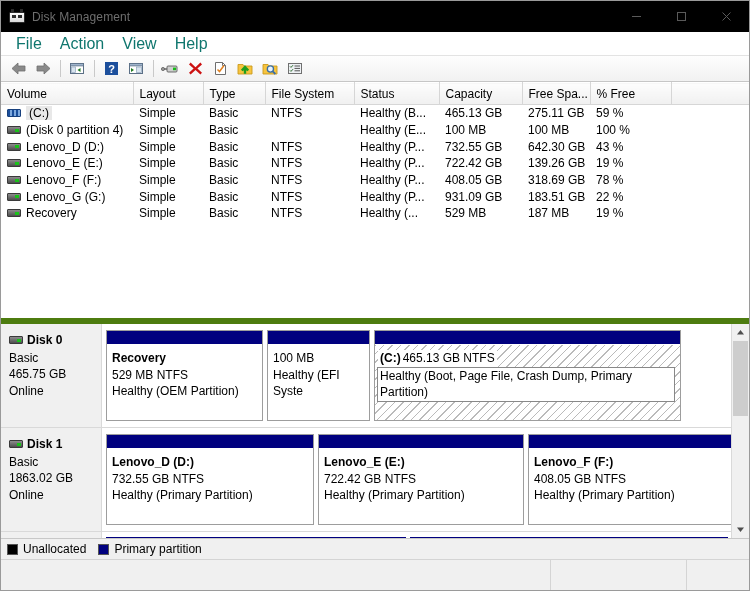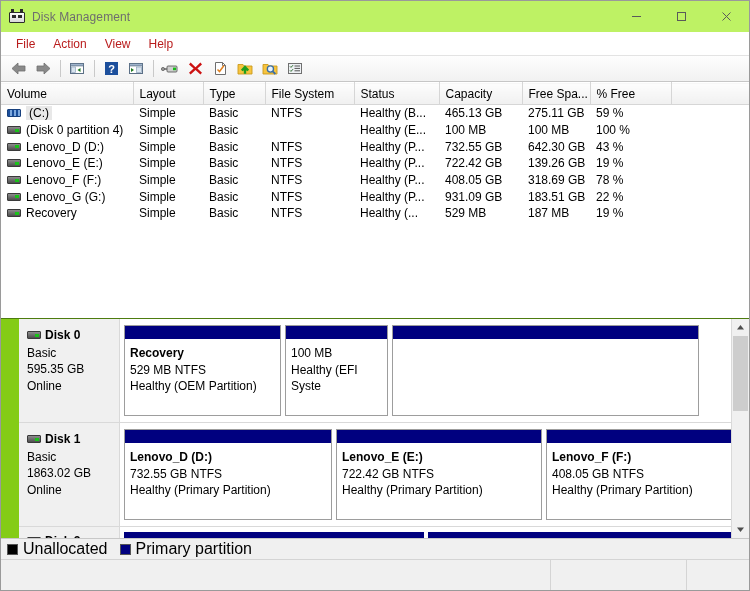--- a/index.html
+++ b/index.html
@@ -15,21 +15,21 @@
   .window{
     width:750px;height:591px;
     display:flex;flex-direction:column;
     background:#f0f0f0;
     border:1px solid #9a9a9a;
     box-sizing:border-box;
   }
   
   .titlebar{
     height:31px;min-height:31px;
-    background:#bef264;
+    background:#000000;
     display:flex;align-items:center;
     border-bottom:1px solid #ffffff;
     position:relative;
   }
   .title-icon{
     width:16px;height:16px;margin-left:8px;margin-right:7px;
     position:relative;flex:none;
   }
   .title-icon .drive{
     position:absolute;left:0;top:3px;width:16px;height:11px;
@@ -59,41 +59,41 @@
     color:#5a5a5a;
   }
   .win-btn svg{display:block;}
   
   .menubar{
     height:22px;min-height:22px;background:#ffffff;
     display:flex;align-items:center;padding-left:6px;
     border-bottom:1px solid #e3e3e3;
   }
   .menu-item{
-    padding:3px 9px;font-size:12px;color:#b91c1c;line-height:14px;
+    padding:3px 9px;font-size:16px;color:#0f766e;line-height:14px;
   }
   
   .toolbar{
     height:25px;min-height:25px;
     background:linear-gradient(#fefefe,#f1f1f1);
     display:flex;align-items:center;padding-left:5px;
     border-bottom:1px solid #c6c6c6;
   }
   .tb-btn{
     width:24px;height:22px;display:flex;align-items:center;justify-content:center;
     margin-right:1px;position:relative;
   }
   .tb-sep{
     width:1px;height:17px;background:#c9c9c9;margin:0 4px;
   }
   
   .listpane{
     background:#ffffff;
     height:236px;min-height:236px;
-    border-bottom:1px solid #4d7c0f;
+    border-bottom:6px solid #4d7c0f;
     display:flex;flex-direction:column;
     overflow:hidden;
     position:relative;
   }
   table.vol{
     border-collapse:collapse;width:750px;table-layout:fixed;
   }
   table.vol th{
     font-weight:normal;font-size:12px;text-align:left;
     background:linear-gradient(#fdfdfd,#f0f0f0);
@@ -121,23 +121,22 @@
   }
   .dicon i{
     position:absolute;right:1px;top:1.5px;width:4px;height:3px;background:#19c219;display:block;
   }
   .dicon.sel{
     background:repeating-linear-gradient(90deg,#1b4f9c 0 2px,#7ea9de 2px 4px);
     border-color:#17407d;
   }
   
   .graphpane{
-    flex:1;background:#84cc16;position:relative;overflow:hidden;
+    flex:1;background:#6d28d9;position:relative;overflow:hidden;
     display:flex;
-    padding-left:18px;
   }
   .graphinner{
     flex:1;overflow:hidden;position:relative;
   }
   .diskrow{
     display:flex;border-bottom:1px solid #d9d9d9;
     height:104px;box-sizing:border-box;
     background:#fff;
   }
   .diskinfo{
@@ -207,21 +206,21 @@
   
   .legend{
     height:20px;min-height:20px;background:#f0f0f0;
     display:flex;align-items:center;padding-left:6px;
     border-top:1px solid #c8c8c8;
     position:relative;z-index:5;
   }
   .legend .sw{
     width:11px;height:11px;margin-right:5px;border:1px solid #555;box-sizing:border-box;
   }
-  .legend .li{display:flex;align-items:center;margin-right:12px;font-size:16px;}
+  .legend .li{display:flex;align-items:center;margin-right:12px;font-size:12px;}
   
   .statusbar{
     height:30px;min-height:30px;background:#f0f0f0;
     border-top:1px solid #d4d4d4;
     display:flex;align-items:stretch;
   }
   .sb-pane{border-right:1px solid #d4d4d4;}
   .sb-pane.one{flex:1;}
   .sb-pane.two{width:135px;}
   .sb-pane.three{width:62px;border-right:none;}
@@ -507,41 +506,42 @@
     <div class="graphinner" id="disk-container">
         <div class="diskrow">
           <div class="diskinfo">
             <div class="dtitle">
               <span class="dicon">
                 <i></i>
               </span>
               <span>Disk 0</span>
             </div>
             <div>Basic</div>
-            <div>595.35 GB</div>
+            <div>465.75 GB</div>
             <div>Online</div>
           </div>
           <div class="partstrip">
             <div class="part" style="width: 157px; flex: 0 0 157px;">
               <div class="pbar" style="background: rgb(0, 0, 127);"></div>
               <div class="pbody">
                 <span class="pname pline">Recovery</span>
                 <span class="pline">529 MB NTFS</span>
                 <span class="pline">Healthy (OEM Partition)</span>
               </div>
             </div>
             <div class="part" style="width: 103px; flex: 0 0 103px;">
               <div class="pbar" style="background: rgb(0, 0, 127);"></div>
               <div class="pbody">
                 <span class="pline">100 MB</span>
                 <span class="pline">Healthy (EFI Syste</span>
               </div>
             </div>
             <div class="part hatched" style="width: 307px; flex: 0 0 307px;">
               <div class="pbar" style="background: rgb(0, 0, 127);"></div>
+              <div class="pbody"><span class="pname pline">(C:)</span><span class="pline">465.13 GB NTFS</span><span class="pstatus pline">Healthy (Boot, Page File, Crash Dump, Primary Partition)</span></div>
             </div>
           </div>
         </div>
         <div class="diskrow">
           <div class="diskinfo">
             <div class="dtitle">
               <span class="dicon">
                 <i></i>
               </span>
               <span>Disk 1</span>

